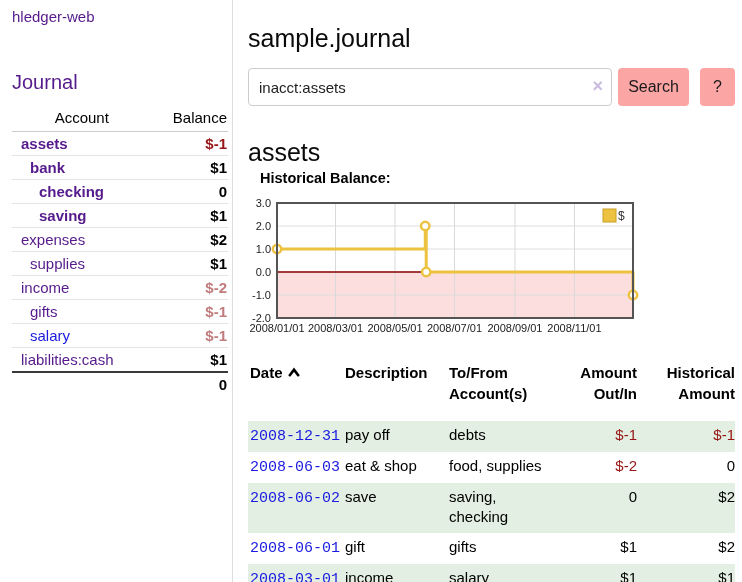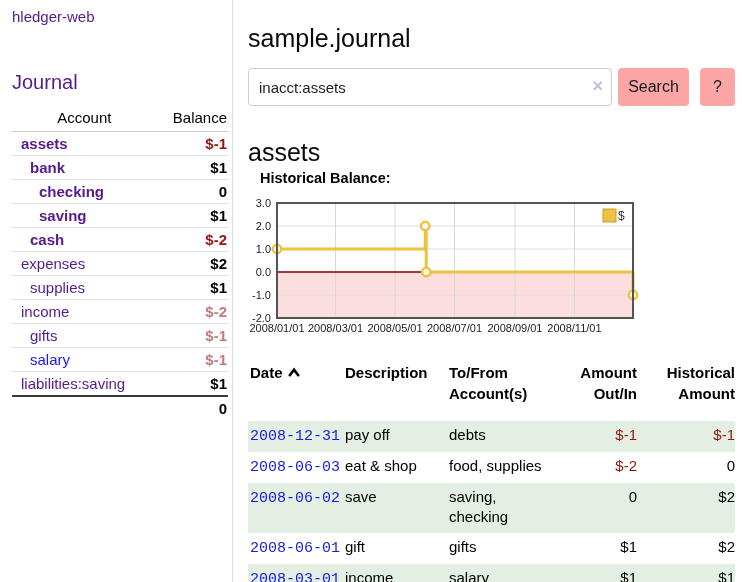--- a/index.html
+++ b/index.html
@@ -97,45 +97,41 @@
         </tr>
         <tr>
           <td class="acct lvl3 active"><a class="nm-purple">checking</a></td>
           <td class="bal pos">0</td>
         </tr>
         <tr>
           <td class="acct lvl3 active"><a class="nm-purple">saving</a></td>
           <td class="bal pos">$1</td>
         </tr>
         <tr>
-          <td class="acct lvl2 active"><a class="nm-purple">cash</a></td>
-          <td class="bal neg">$-2</td>
-        </tr>
-        <tr>
           <td class="acct lvl1"><a class="nm-purple">expenses</a></td>
           <td class="bal pos">$2</td>
         </tr>
         <tr>
           <td class="acct lvl2"><a class="nm-purple">supplies</a></td>
           <td class="bal pos">$1</td>
         </tr>
         <tr>
           <td class="acct lvl1"><a class="nm-purple">income</a></td>
           <td class="bal neg_muted">$-2</td>
         </tr>
         <tr>
           <td class="acct lvl2"><a class="nm-purple">gifts</a></td>
           <td class="bal neg_muted">$-1</td>
         </tr>
         <tr>
           <td class="acct lvl2"><a class="nm-blue">salary</a></td>
           <td class="bal neg_muted">$-1</td>
         </tr>
         <tr>
-          <td class="acct lvl1"><a class="nm-purple">liabilities:saving</a></td>
+          <td class="acct lvl1"><a class="nm-purple">liabilities:cash</a></td>
           <td class="bal pos">$1</td>
         </tr>
       </tbody>
     <tfoot>
       <tr class="total">
         <td class="acct"></td>
         <td class="bal pos">0</td>
       </tr>
     </tfoot>
   </table>

